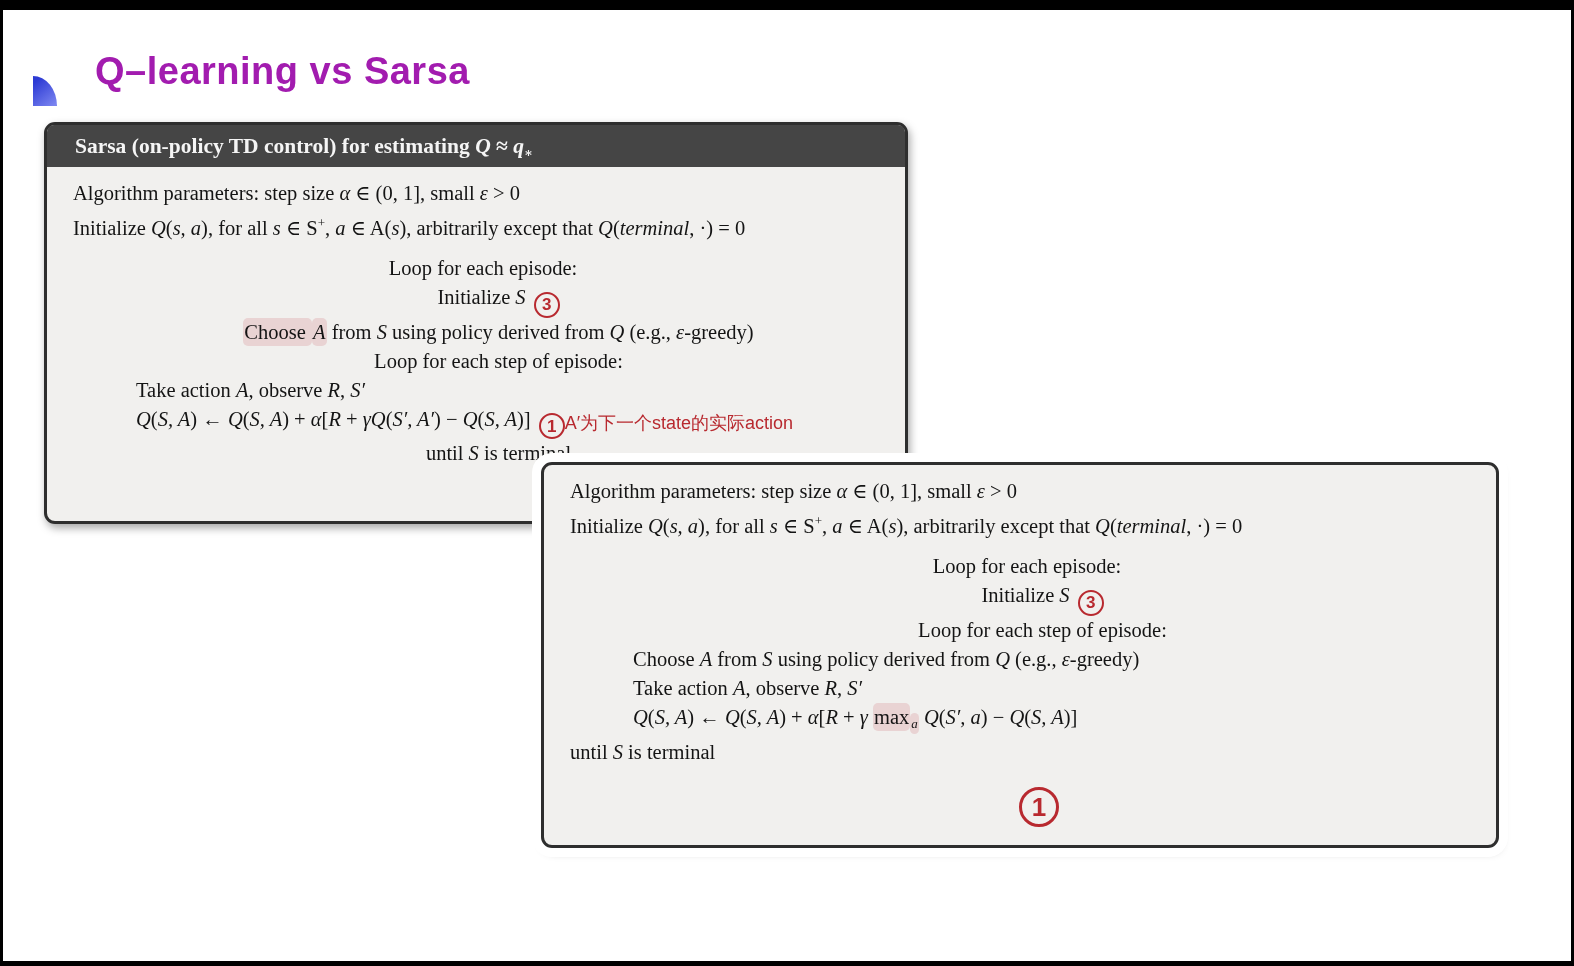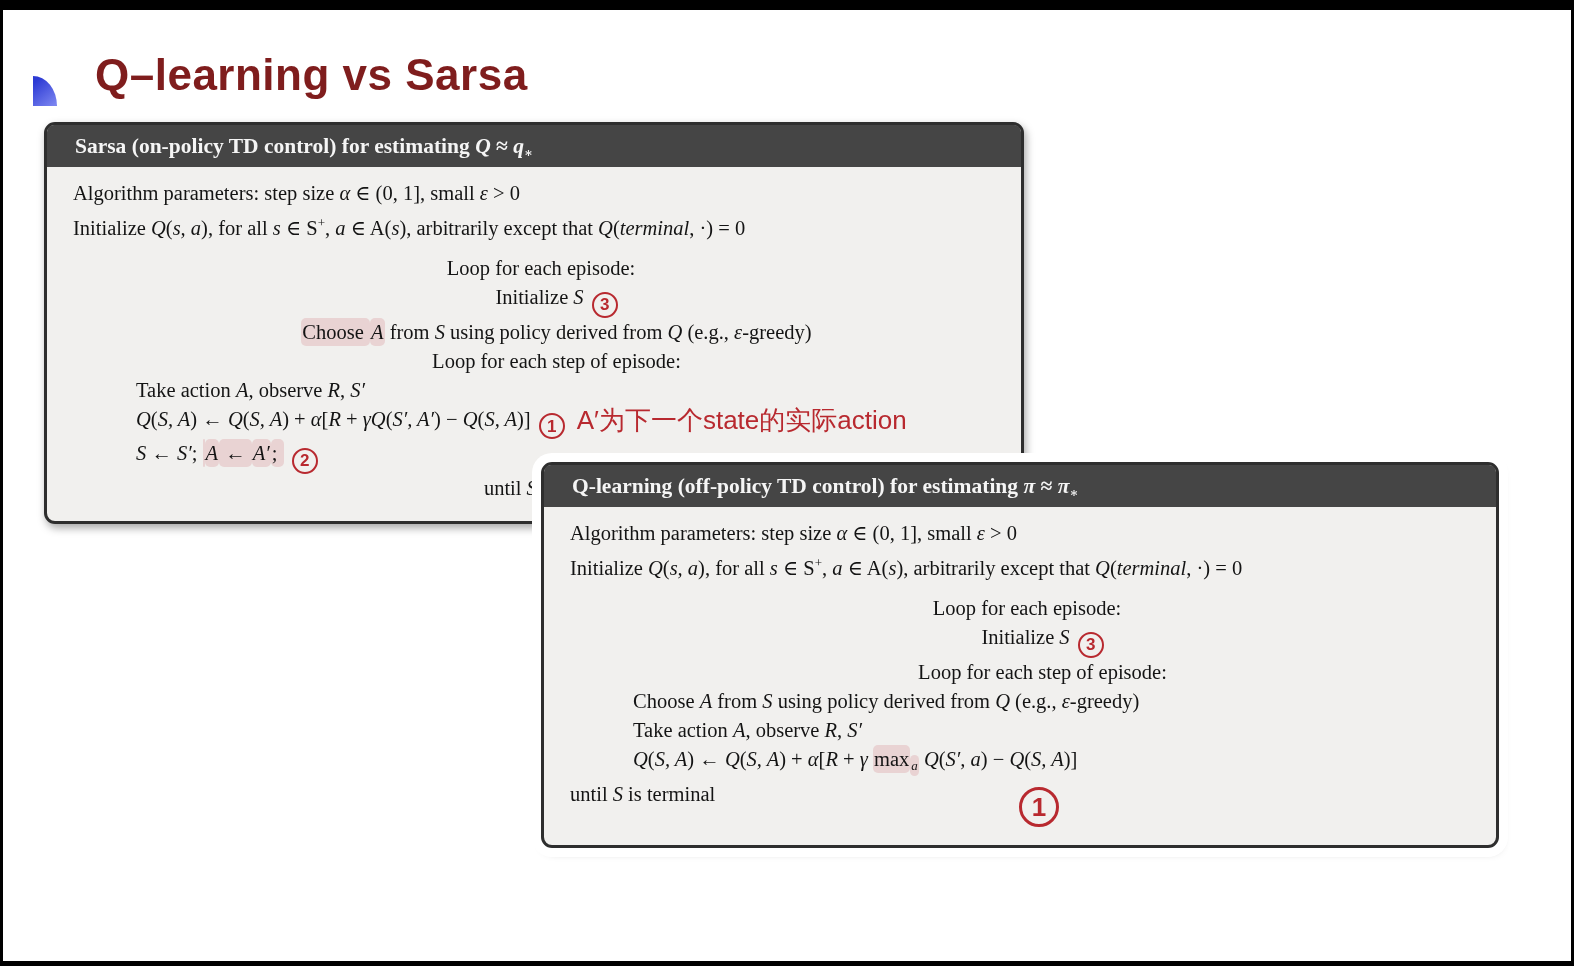--- a/index.html
+++ b/index.html
@@ -13,30 +13,30 @@
   }
   
   .accent{
     position:absolute;left:30px;top:66px;width:24px;height:30px;
     background:linear-gradient(140deg,#2d3bd4 15%,#7b85f0 95%);
     border-radius:0 100% 0 0;
   }
   .title{
     position:absolute;left:92px;top:40px;margin:0;
     font-family:"Liberation Sans","DejaVu Sans",sans-serif;
-    font-size:44px;font-weight:600;color:#7f1d1d;letter-spacing:0.5px;
+    font-size:38px;font-weight:600;color:#a21caf;letter-spacing:0.5px;
     white-space:nowrap;
   }
   
   .algo{
     position:absolute;box-sizing:border-box;
     border:3px solid #2e2e2e;border-radius:11px;background:#f1f0ee;
     box-shadow:2px 4px 9px rgba(0,0,0,0.35);
   }
-  .algo.sarsa{left:41px;top:112px;width:980px;height:402px;}
+  .algo.sarsa{left:41px;top:112px;width:864px;height:402px;}
   .algo.qlearn{
     left:538px;top:452px;width:958px;height:386px;
     box-shadow:0 0 0 9px #ffffff,2px 4px 9px rgba(0,0,0,0.35);
   }
   .algo-header{
     height:42px;line-height:42px;background:#454545;color:#f5f5f5;
     font-weight:bold;font-size:21.5px;padding-left:28px;
     border-radius:7px 7px 0 0;white-space:nowrap;
   }
   .algo-body{
@@ -53,21 +53,21 @@
   .circ{
     display:inline-flex;align-items:center;justify-content:center;
     box-sizing:border-box;width:26px;height:26px;
     border:2.5px solid #b8292f;border-radius:50%;
     color:#b8292f;font-family:"Liberation Sans","DejaVu Sans",sans-serif;
     font-size:17px;font-weight:bold;margin-left:8px;
     vertical-align:-6px;line-height:1;
   }
   .red-note{
     color:#b8292f;font-family:"Liberation Sans","DejaVu Sans",sans-serif;
-    font-size:26px;margin-left:12px;vertical-align:-3px;line-height:1;
+    font-size:18px;vertical-align:-3px;line-height:1;
   }
   .big-note{
     position:absolute;left:475px;top:322px;
     display:flex;align-items:center;gap:4px;
     color:#b8292f;font-family:"Liberation Sans","DejaVu Sans",sans-serif;
     font-size:27px;white-space:nowrap;
   }
   .big-note .bignum{
     box-sizing:border-box;flex:none;width:40px;height:40px;
     border:3px solid #b8292f;border-radius:50%;
@@ -88,27 +88,25 @@
     <header class="algo-header"><span class="">Sarsa (on-policy TD control) for estimating </span><span class="it">Q</span><span class=""> ≈ </span><span class="it">q</span><span class="sub">∗</span></header>
     <div class="algo-body">
         <div class="line ind0"><span class="">Algorithm parameters: step size </span><span class="it">α</span><span class=""> ∈ (0, 1], small </span><span class="it">ε</span><span class=""> &gt; 0</span></div>
         <div class="line ind0"><span class="">Initialize </span><span class="it">Q</span><span class="">(</span><span class="it">s, a</span><span class="">), for all </span><span class="it">s</span><span class=""> ∈ S</span><span class="sup">+</span><span class="">, </span><span class="it">a</span><span class=""> ∈ A(</span><span class="it">s</span><span class="">), arbitrarily except that </span><span class="it">Q</span><span class="">(</span><span class="it">terminal</span><span class="">, ·) = 0</span></div>
         <div class="line ind0 gap"><span class="">Loop for each episode:</span></div>
         <div class="line ind1"><span class="">Initialize </span><span class="it">S</span><span class="circ">3</span></div>
         <div class="line ind1"><span class="hl">Choose </span><span class="it hl">A</span><span class=""> from </span><span class="it">S</span><span class=""> using policy derived from </span><span class="it">Q</span><span class=""> (e.g., </span><span class="it">ε</span><span class="">-greedy)</span></div>
         <div class="line ind1"><span class="">Loop for each step of episode:</span></div>
         <div class="line ind2"><span class="">Take action </span><span class="it">A</span><span class="">, observe </span><span class="it">R</span><span class="">, </span><span class="it">S′</span></div>
         <div class="line ind2"><span class="it">Q</span><span class="">(</span><span class="it">S, A</span><span class="">) ← </span><span class="it">Q</span><span class="">(</span><span class="it">S, A</span><span class="">) + </span><span class="it">α</span><span class="">[</span><span class="it">R</span><span class=""> + </span><span class="it">γQ</span><span class="">(</span><span class="it">S′, A′</span><span class="">) − </span><span class="it">Q</span><span class="">(</span><span class="it">S, A</span><span class="">)]</span><span class="circ">1</span><span class="red-note">A′为下一个state的实际action</span></div>
-        <div class="line ind2"><span class="it">S</span><span class=""> ← </span><span class="it">S′</span><span class="">; </span><span class="hl"> </span><span class="it hl">A</span><span class="hl"> ← </span><span class="it hl">A′</span><span class="hl">; </span><span class="circ">2</span></div>
         <div class="line ind1"><span class="">until </span><span class="it">S</span><span class=""> is terminal</span></div>
       </div>
   </section>
 
   <section class="algo qlearn">
-    <header class="algo-header"><span class="">Q-learning (off-policy TD control) for estimating </span><span class="it">π</span><span class=""> ≈ </span><span class="it">π</span><span class="sub">∗</span></header>
     <div class="algo-body">
         <div class="line ind0"><span class="">Algorithm parameters: step size </span><span class="it">α</span><span class=""> ∈ (0, 1], small </span><span class="it">ε</span><span class=""> &gt; 0</span></div>
         <div class="line ind0"><span class="">Initialize </span><span class="it">Q</span><span class="">(</span><span class="it">s, a</span><span class="">), for all </span><span class="it">s</span><span class=""> ∈ S</span><span class="sup">+</span><span class="">, </span><span class="it">a</span><span class=""> ∈ A(</span><span class="it">s</span><span class="">), arbitrarily except that </span><span class="it">Q</span><span class="">(</span><span class="it">terminal</span><span class="">, ·) = 0</span></div>
         <div class="line ind0 gap"><span class="">Loop for each episode:</span></div>
         <div class="line ind1"><span class="">Initialize </span><span class="it">S</span><span class="circ">3</span></div>
         <div class="line ind1"><span class="">Loop for each step of episode:</span></div>
         <div class="line ind2"><span class="">Choose </span><span class="it">A</span><span class=""> from </span><span class="it">S</span><span class=""> using policy derived from </span><span class="it">Q</span><span class=""> (e.g., </span><span class="it">ε</span><span class="">-greedy)</span></div>
         <div class="line ind2"><span class="">Take action </span><span class="it">A</span><span class="">, observe </span><span class="it">R</span><span class="">, </span><span class="it">S′</span></div>
         <div class="line ind2"><span class="it">Q</span><span class="">(</span><span class="it">S, A</span><span class="">) ← </span><span class="it">Q</span><span class="">(</span><span class="it">S, A</span><span class="">) + </span><span class="it">α</span><span class="">[</span><span class="it">R</span><span class=""> + </span><span class="it">γ </span><span class="hl">max</span><span class="it sub hl">a</span><span class=""> </span><span class="it">Q</span><span class="">(</span><span class="it">S′, a</span><span class="">) − </span><span class="it">Q</span><span class="">(</span><span class="it">S, A</span><span class="">)]</span></div>
         <div class="line ind0"><span class="">until </span><span class="it">S</span><span class=""> is terminal</span></div>

